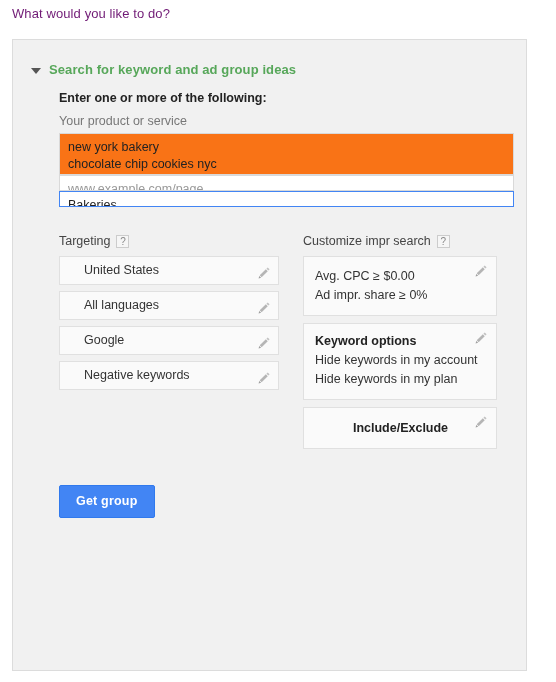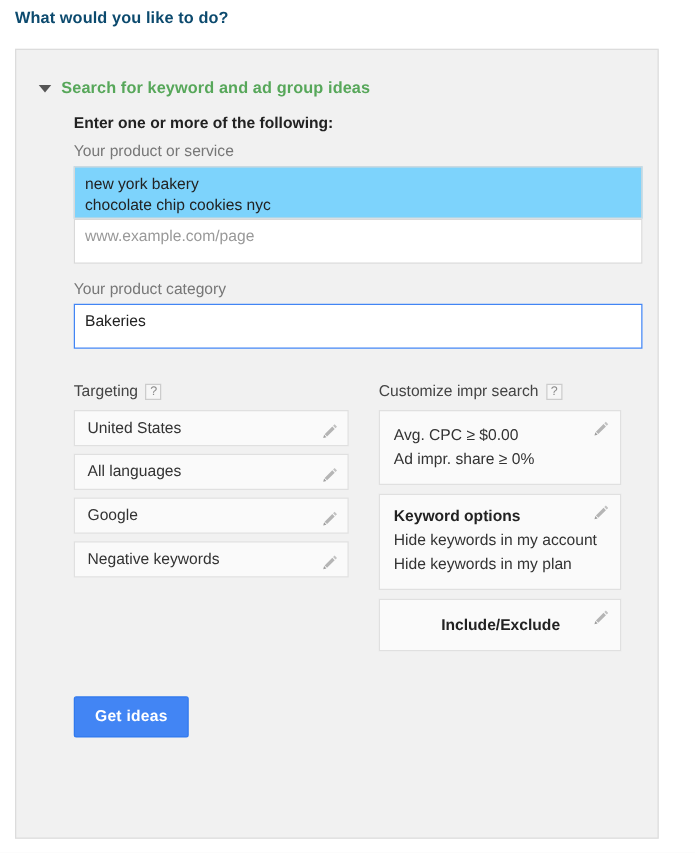--- a/index.html
+++ b/index.html
@@ -10,22 +10,22 @@
   body {
     width: 556px;
     height: 682px;
     font-family: "Liberation Sans", sans-serif;
     color: #222222;
     -webkit-font-smoothing: antialiased;
     overflow: hidden;
   }
   .page-title {
     font-size: 13px;
-    font-weight: bold;
-    color: #0c4a6e;
+    font-weight: normal;
+    color: #701a75;
     padding: 6px 0 0 12px;
     letter-spacing: 0.1px;
   }
   .panel {
     position: absolute;
     left: 12px;
     top: 39px;
     width: 515px;
     height: 632px;
     background: #f1f1f1;
@@ -66,34 +66,34 @@
   .field-label {
     font-size: 12.5px;
     color: #777777;
     margin-bottom: 5px;
   }
   .field-label.tight { margin-top: 13px; }
 
   .textarea-box {
     width: 455px;
     height: 42px;
-    background: #7dd3fc;
+    background: #f97316;
     border: 1px solid #d9d9d9;
     box-sizing: border-box;
     padding: 5px 8px;
     font-size: 12.5px;
     color: #222222;
     line-height: 17px;
     overflow: hidden;
   }
   .textarea-box div { white-space: pre; }
 
   .input-box {
     width: 455px;
-    height: 36px;
+    height: 16px;
     background: #ffffff;
     border: 1px solid #d9d9d9;
     box-sizing: border-box;
     padding: 0 8px;
     font-size: 12.5px;
     line-height: 26px;
     color: #999999;
     overflow: hidden;
     white-space: nowrap;
   }
@@ -135,21 +135,21 @@
     position: relative;
     width: 220px;
     height: 29px;
     background: #fafafa;
     border: 1px solid #e0e0e0;
     box-sizing: border-box;
     margin-bottom: 6px;
     font-size: 12.5px;
     color: #333333;
     line-height: 27px;
-    padding-left: 10px;
+    padding-left: 24px;
     cursor: pointer;
   }
 
   .card {
     position: relative;
     width: 194px;
     background: #fafafa;
     border: 1px solid #e0e0e0;
     box-sizing: border-box;
     margin-bottom: 7px;
@@ -211,21 +211,20 @@
     <div class="subhead">Enter one or more of the following:</div>
 
     <div class="field-label">Your product or service</div>
     <div class="textarea-box">
       <div>new york bakery</div>
       <div>chocolate chip cookies nyc</div>
     </div>
 
     <div class="input-box">www.example.com/page</div>
 
-    <div class="field-label tight">Your product category</div>
     <div class="input-box focused">Bakeries</div>
 
     <div class="columns">
 
       <div class="col-left">
         <div class="col-head">
           <span>Targeting</span>
           <span class="help-icon">?</span>
         </div>
 
@@ -312,16 +311,16 @@
               <path d="M10.1 3.7l2.2 2.2-7.0 7.0-2.2-2.2 7.0-7.0z" fill="#b5b5b5"></path>
               <path d="M2.6 11.3l2.1 2.1-2.9 0.8 0.8-2.9z" fill="#9e9e9e"></path>
             </svg>
           </span>
           <div class="card-title">Include/Exclude</div>
         </div>
       </div>
 
     </div>
 
-    <div class="get-ideas">Get ideas</div>
+    <div class="get-ideas">Get group</div>
 
   </div>
 </div>
 
 </body></html>

